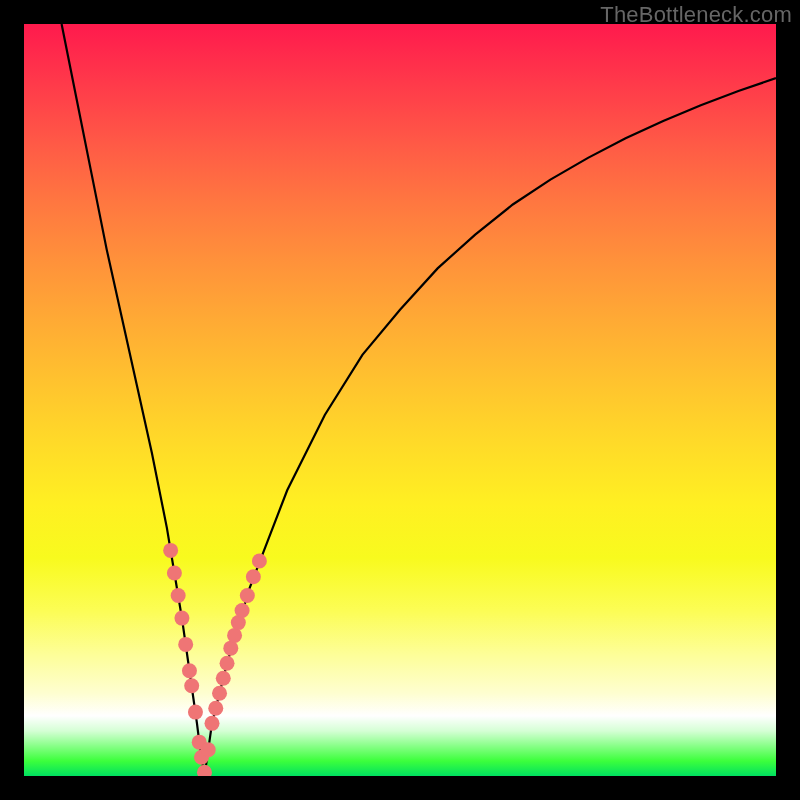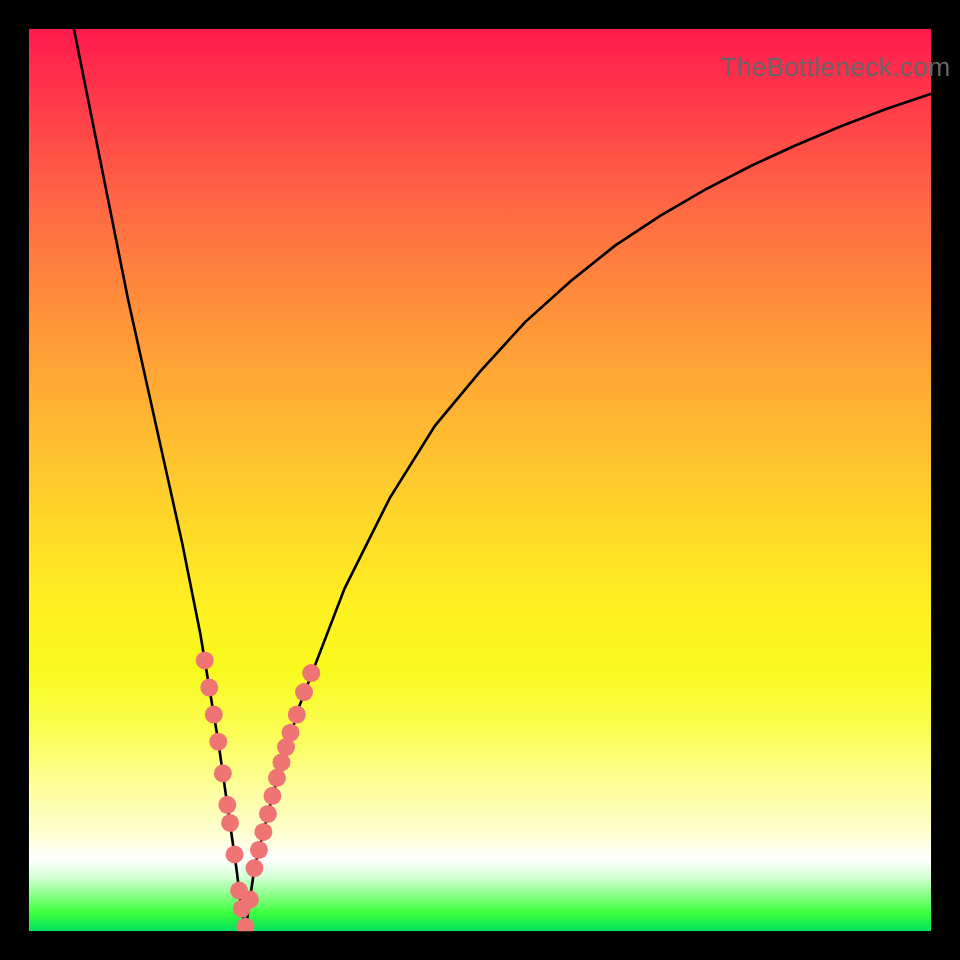--- a/index.html
+++ b/index.html
@@ -51,21 +51,20 @@
   }
   .watermark {
     position: absolute;
     top: 2px;
     right: 8px;
     color: #666666;
     font-size: 22px;
     font-weight: 500;
     letter-spacing: 0.2px;
     user-select: none;
-    margin-top: 41px;
   }
   svg.curve {
     position: absolute;
     inset: 0;
     width: 100%;
     height: 100%;
     overflow: visible;
   }
   .dot {
     fill: #ef7575;

